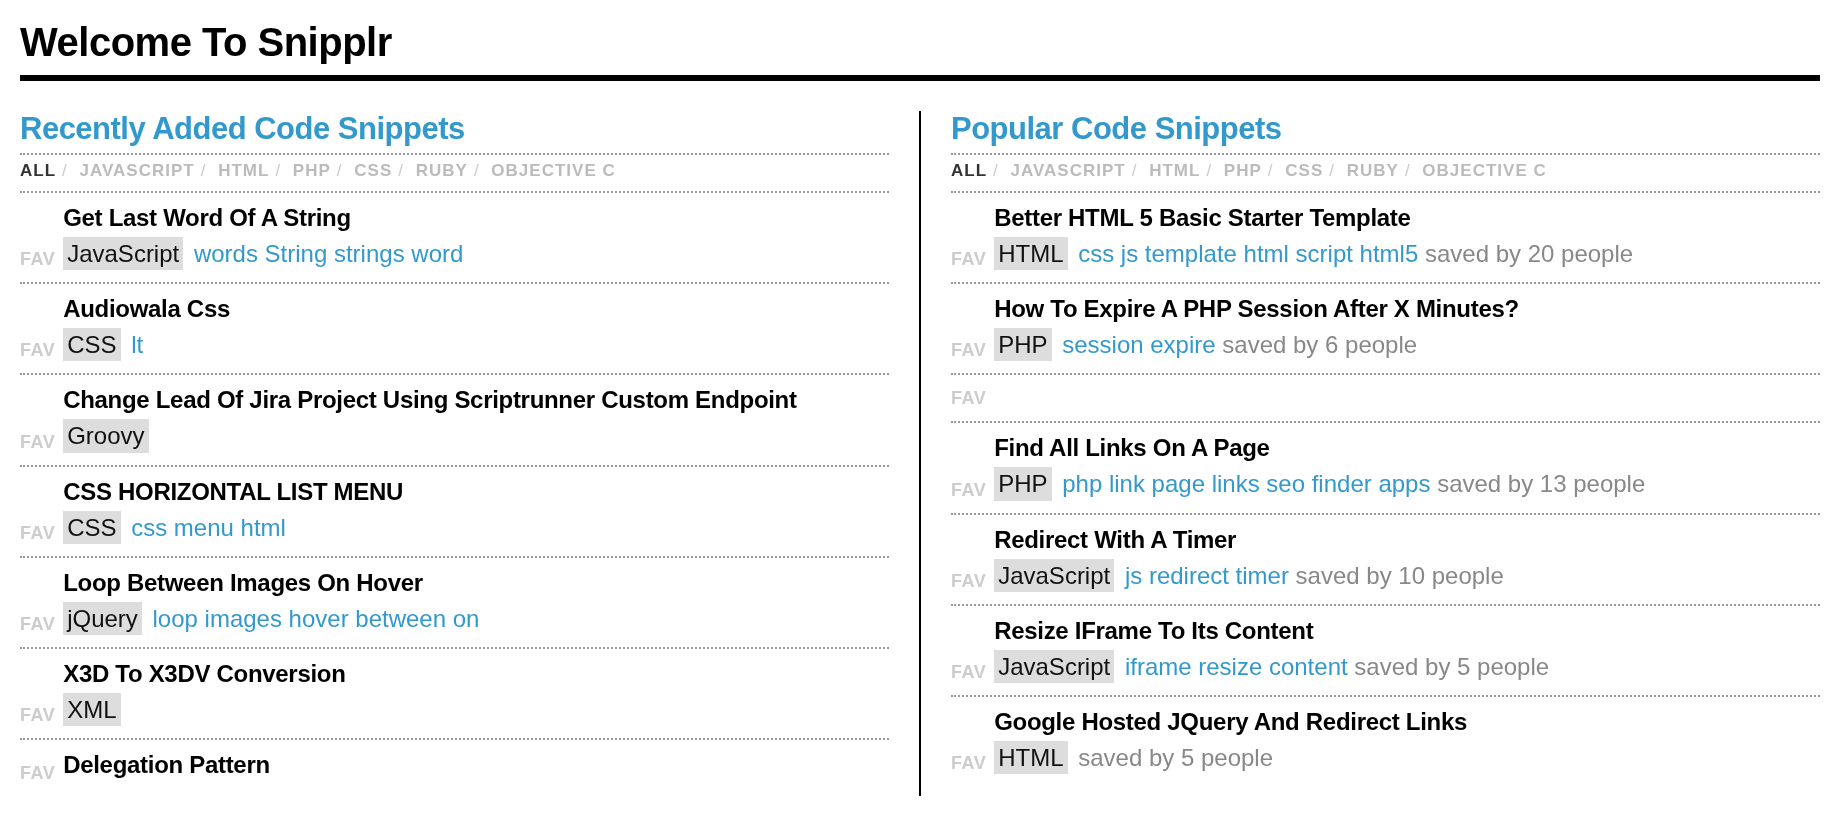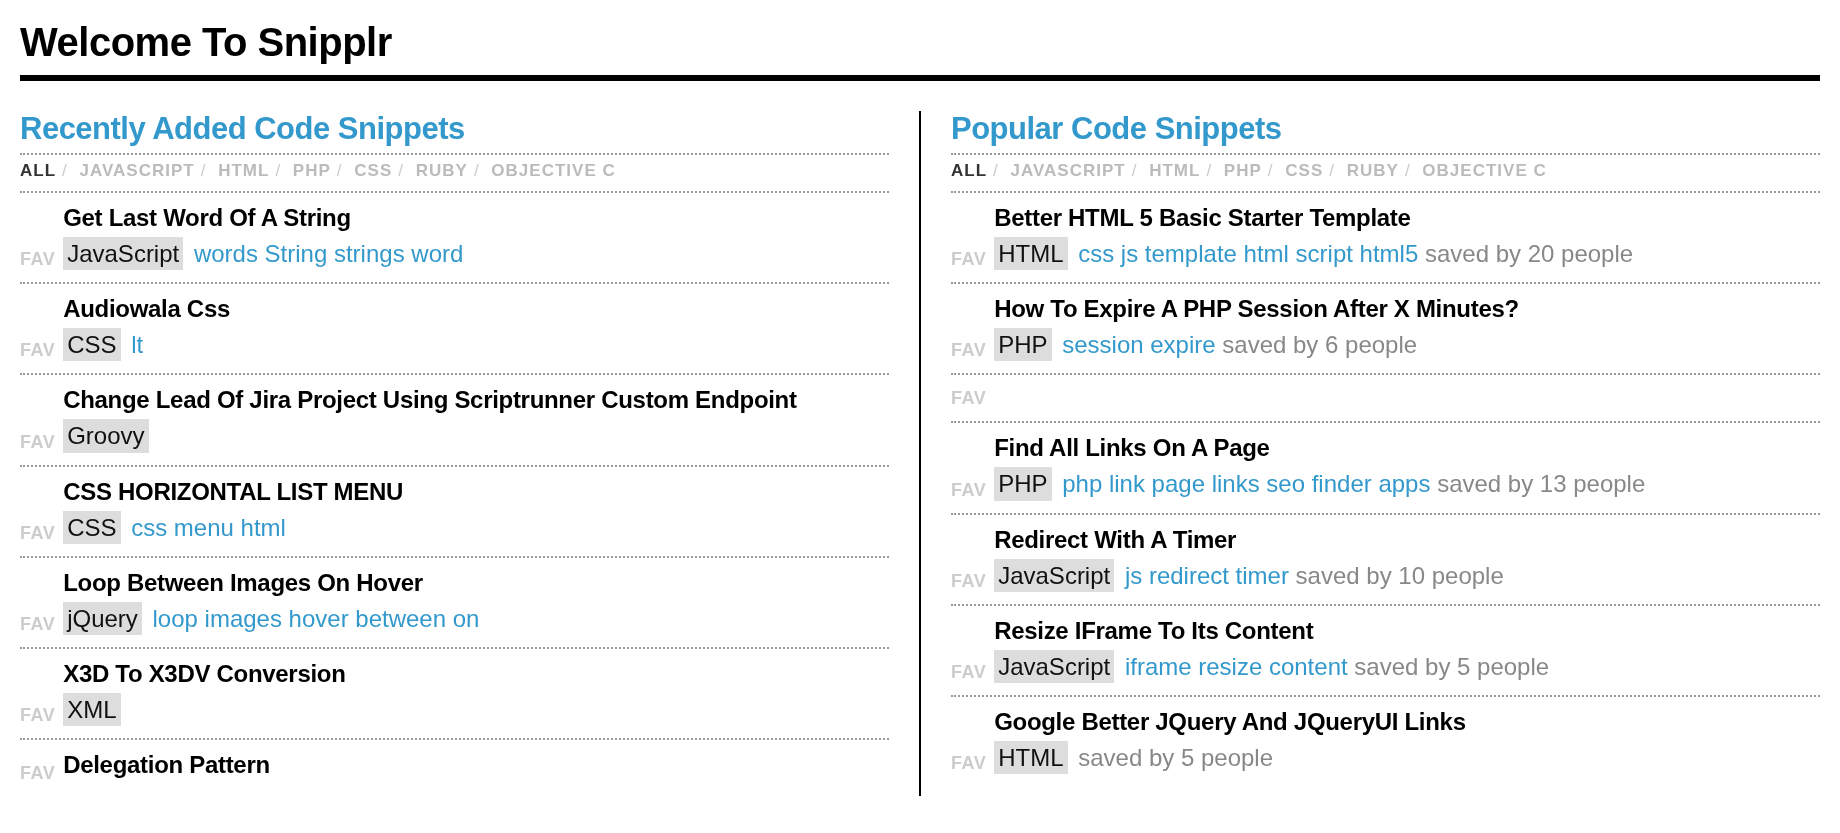--- a/index.html
+++ b/index.html
@@ -169,19 +169,19 @@
       <div class="snippet-body">
         <div class="snippet-title">Resize IFrame To Its Content</div>
         <div class="snippet-meta"><span class="lang-badge">JavaScript</span> <span class="tags">iframe resize content</span> <span class="saved">saved by 5 people</span></div>
       </div>
     </div>
     <div class="dotted"></div>
 
     <div class="snippet">
       <span class="fav">FAV</span>
       <div class="snippet-body">
-        <div class="snippet-title">Google Better JQuery And JQueryUI Links</div>
+        <div class="snippet-title">Google Hosted JQuery And Redirect Links</div>
         <div class="snippet-meta"><span class="lang-badge">HTML</span> <span class="saved">saved by 5 people</span></div>
       </div>
     </div>
   </div>
 
 </div>
 
 </body></html>

